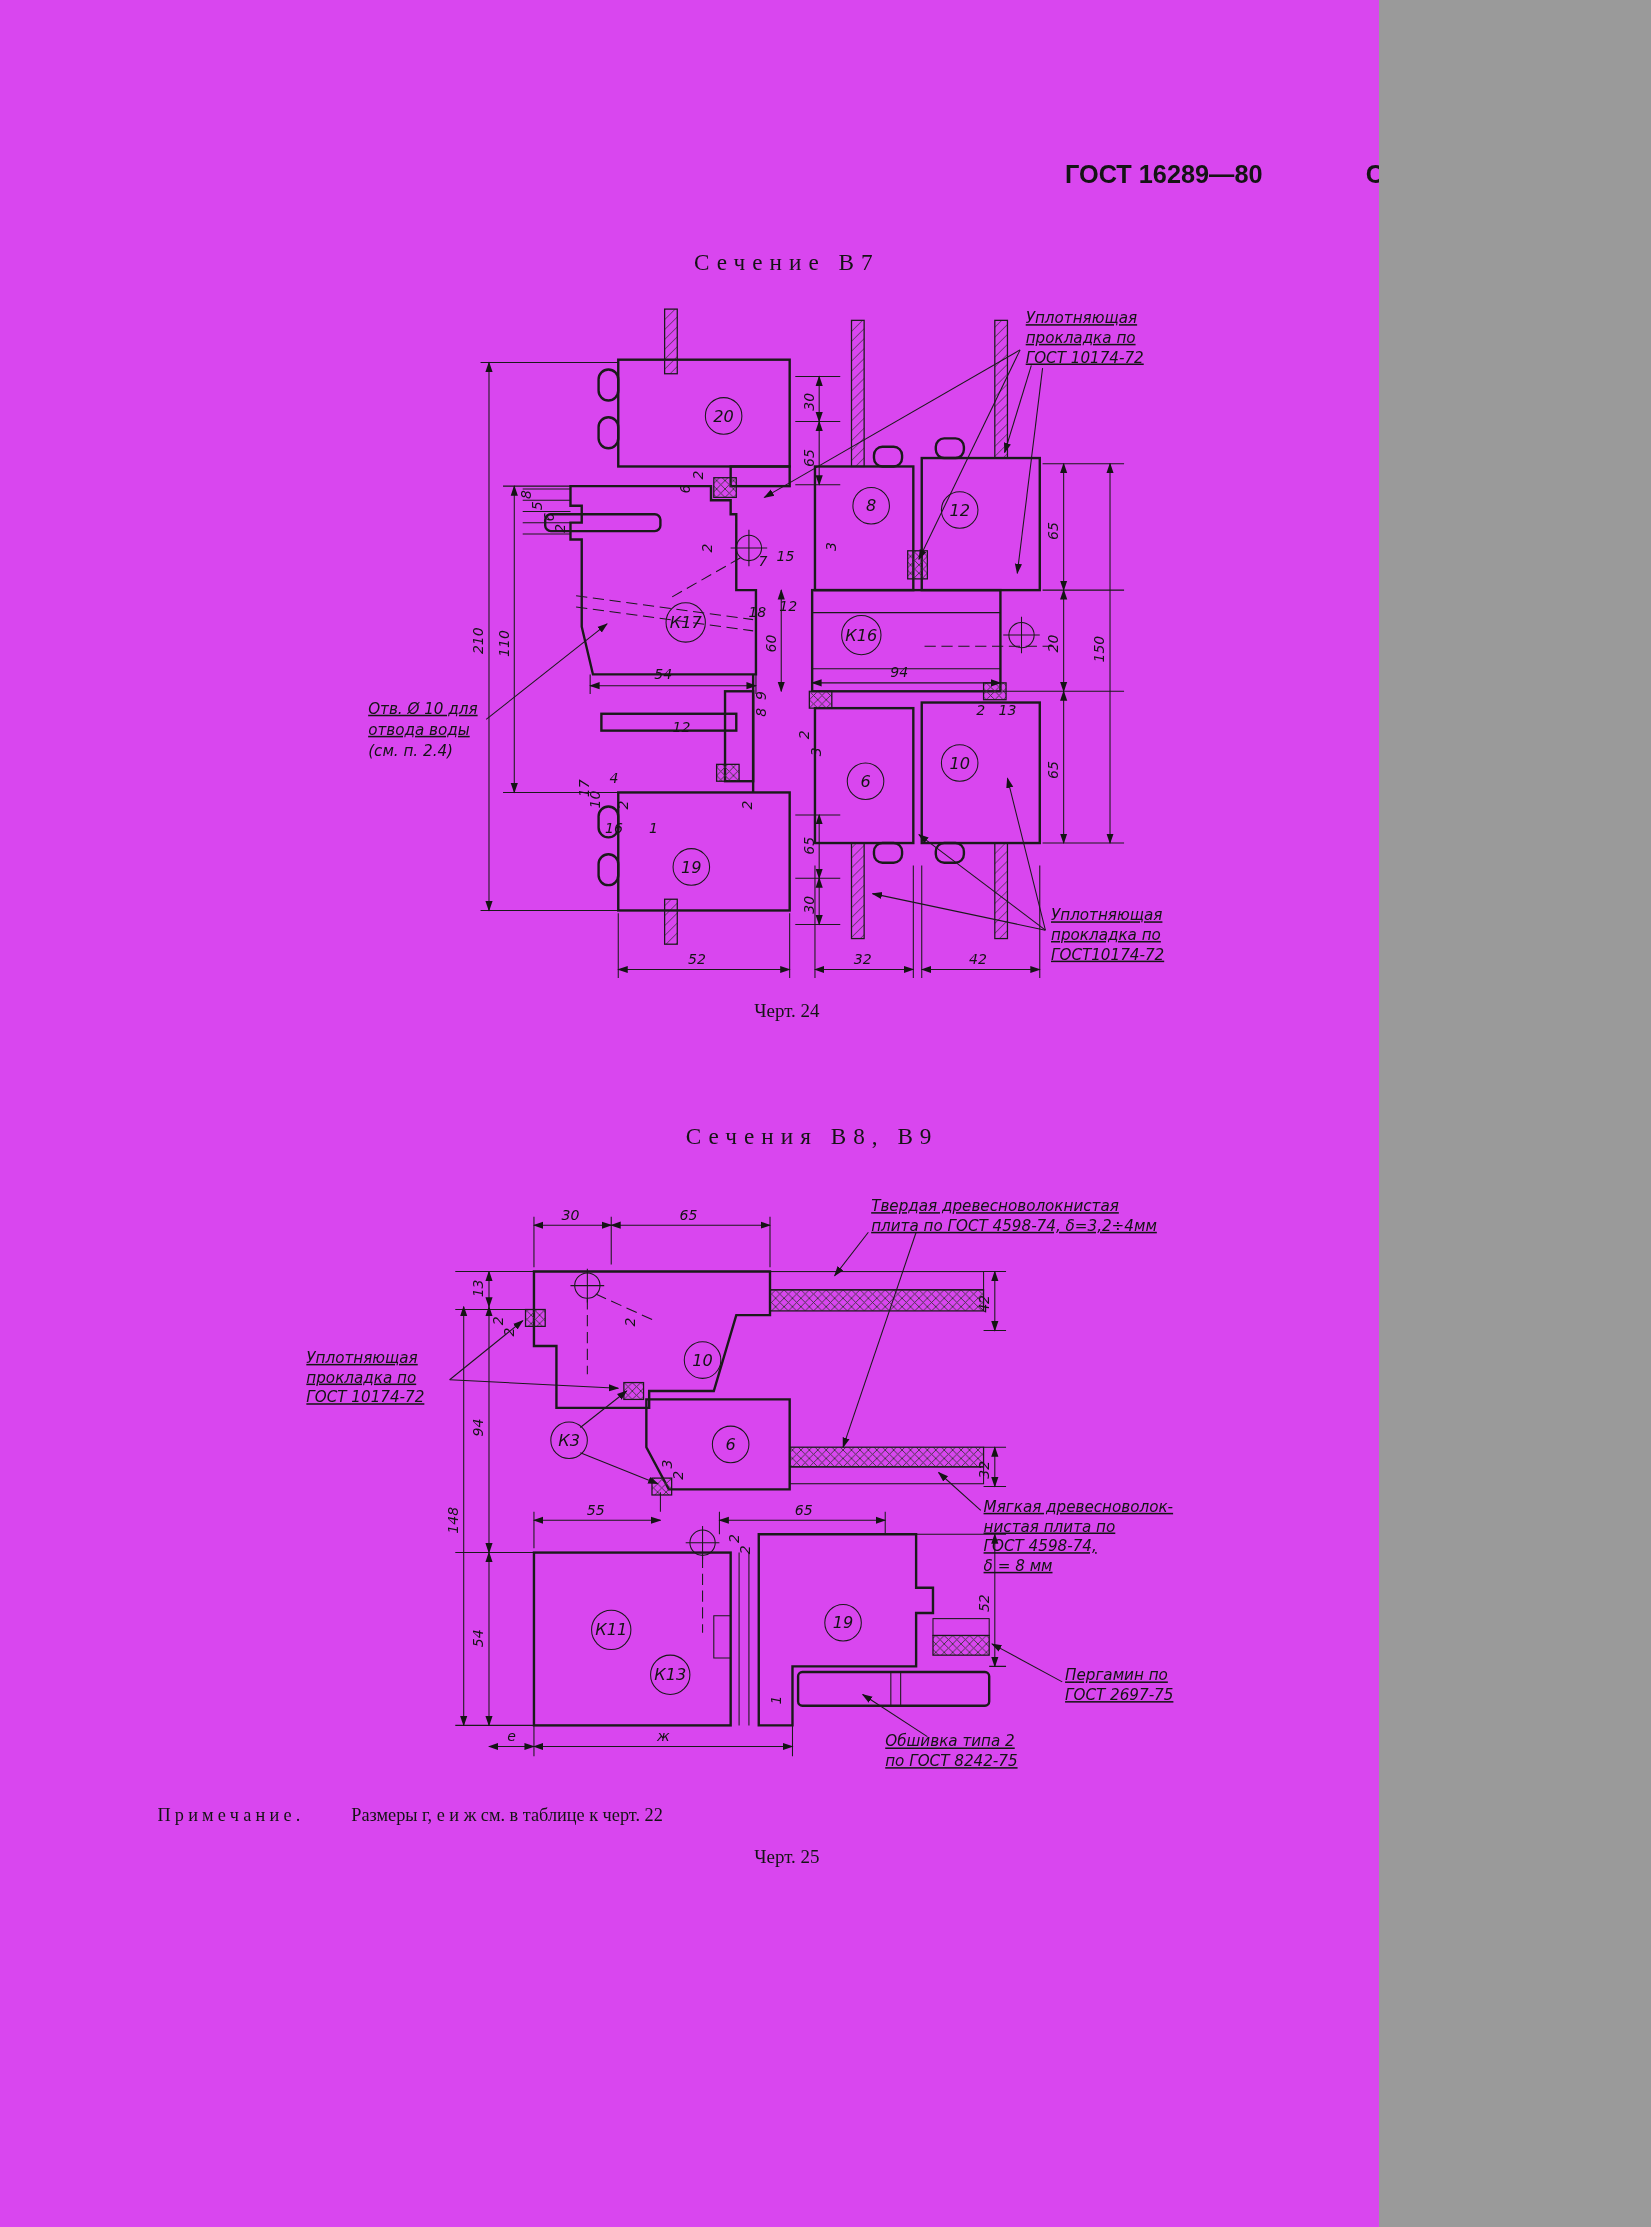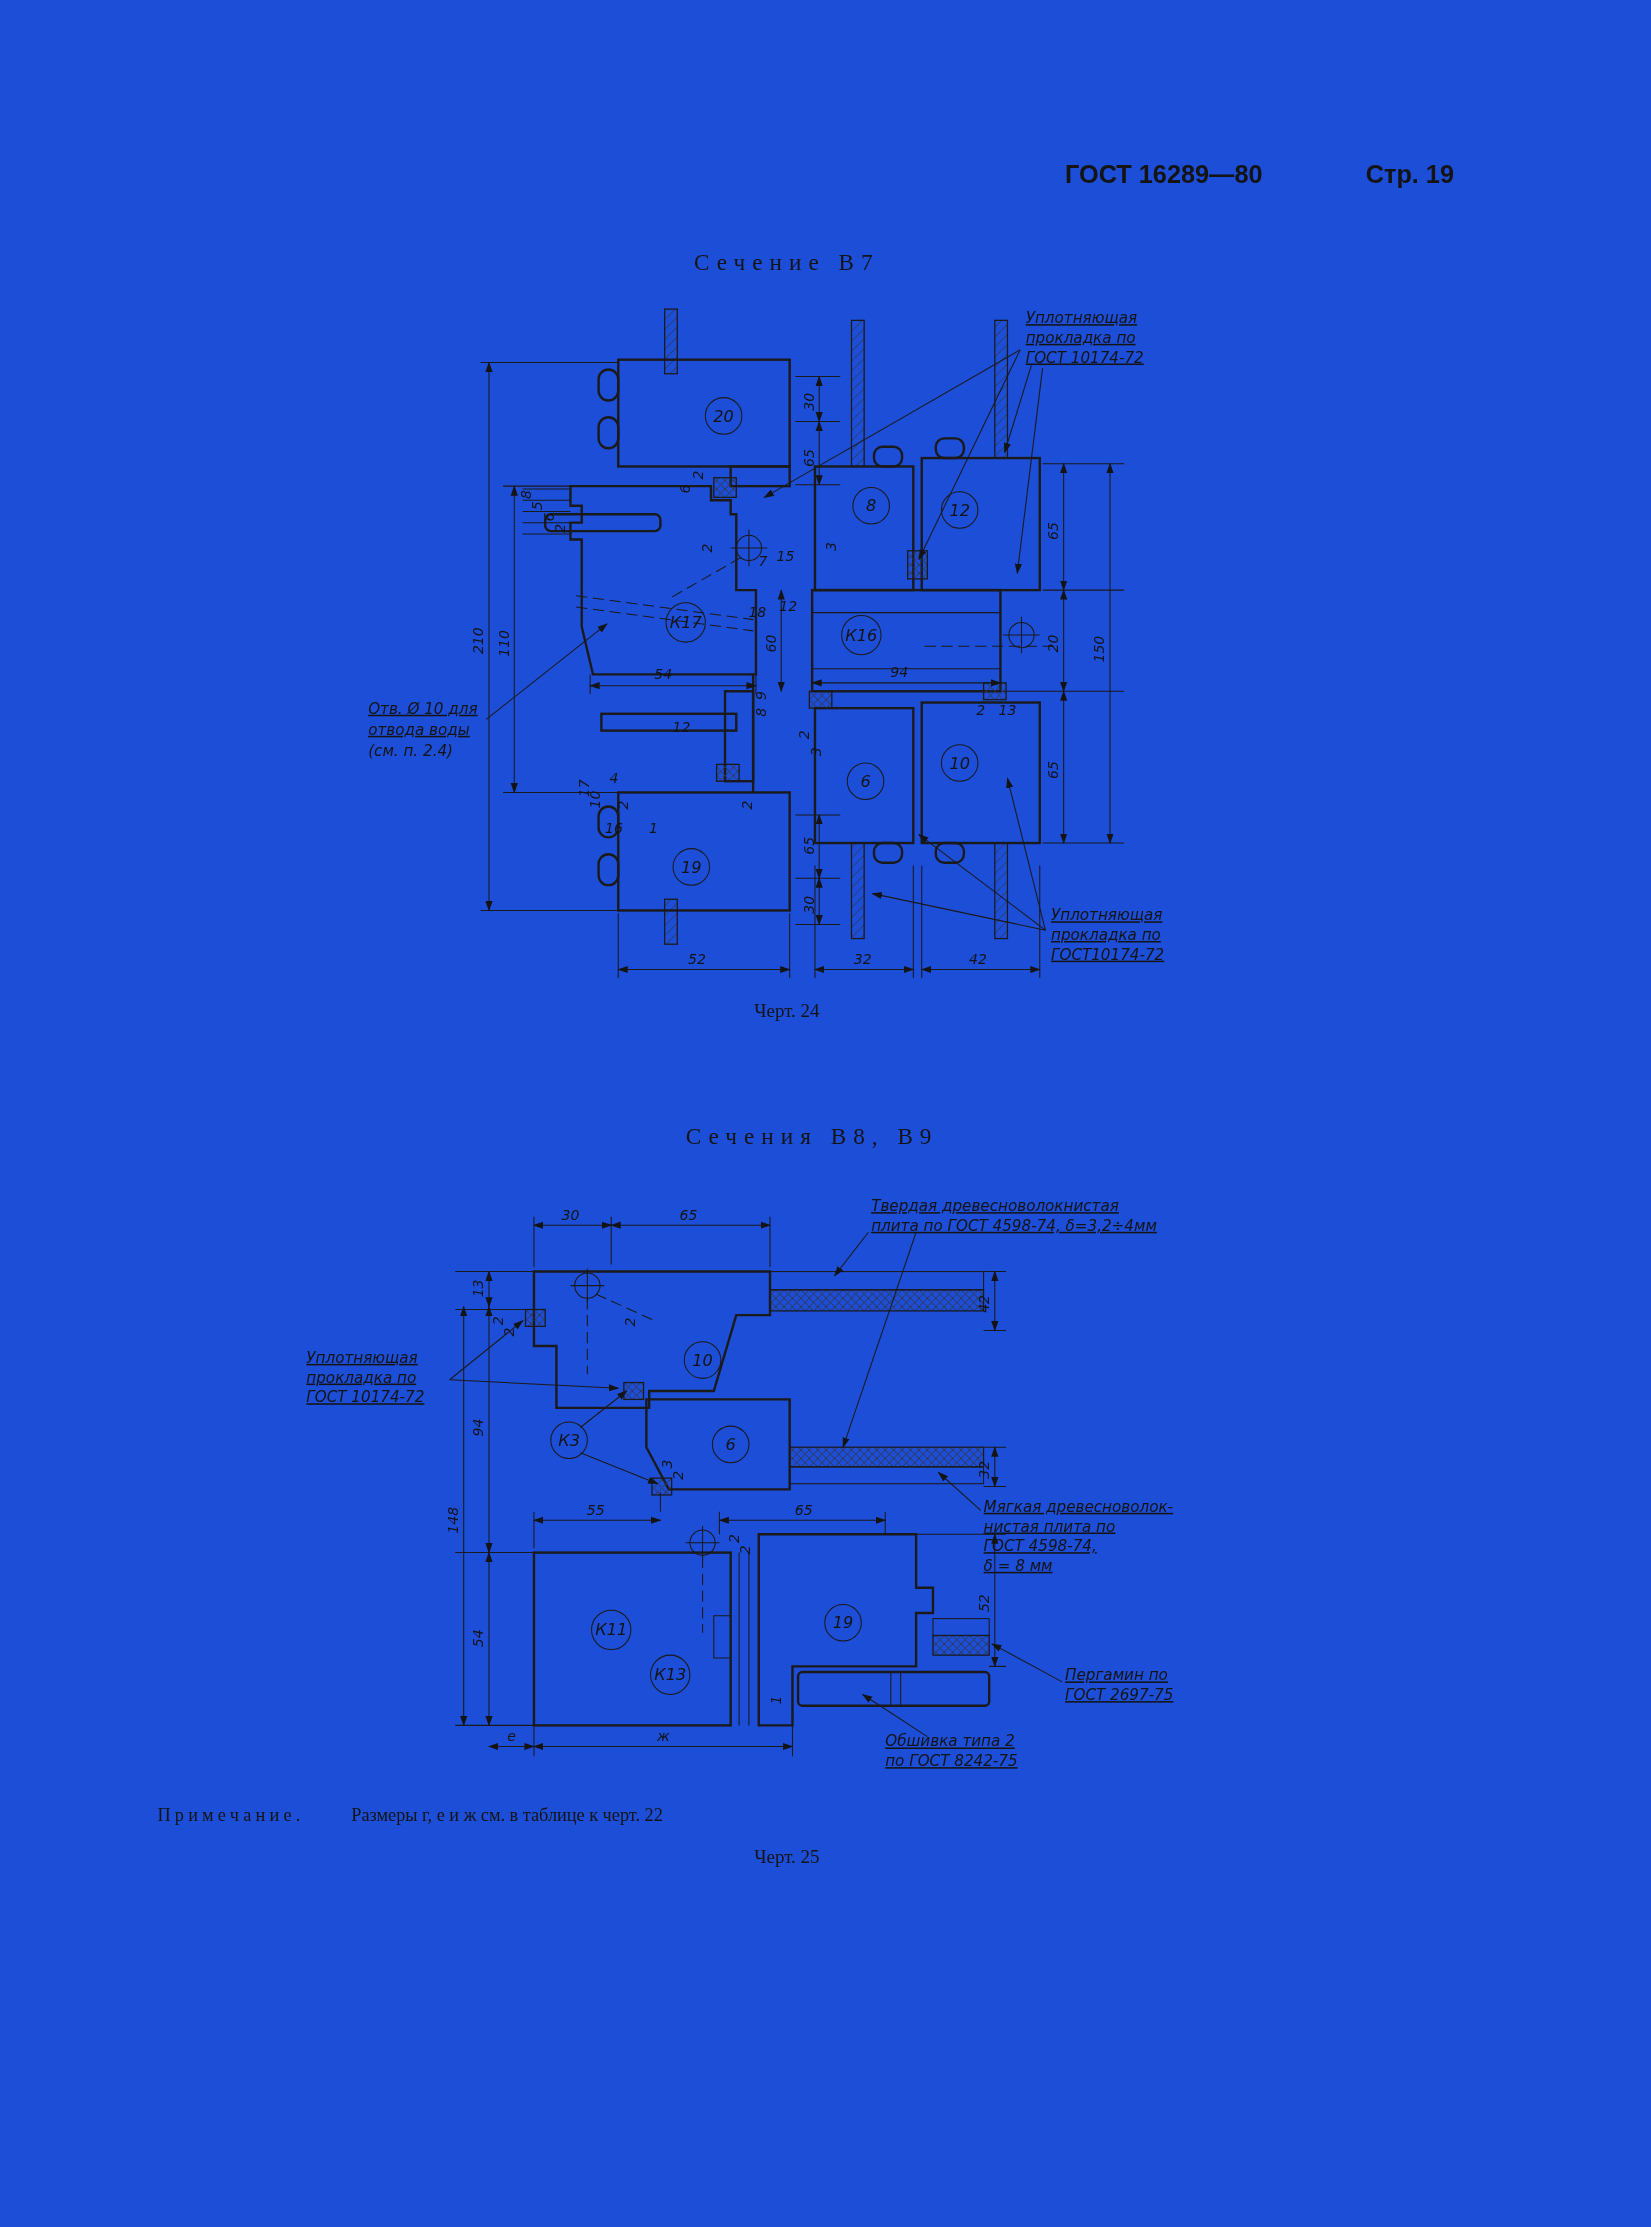--- a/index.html
+++ b/index.html
@@ -1,16 +1,16 @@
 <!DOCTYPE html>
 <html style="font-size:10.4px"><head>
 <meta charset="utf-8">
 <style>
   body{margin:0;background:#9a9a9a}
-  .page{width:1651px;height:2227px;background:#1d4ed8;position:relative;overflow:hidden;
+  .page{width:1379px;height:2227px;background:#d946ef;position:relative;overflow:hidden;
         font-family:"Liberation Sans",sans-serif}
   svg{position:absolute;left:0;top:0;display:block}
   .p{stroke:#1a1a1a;stroke-width:1.7;fill:none;stroke-linejoin:miter}
   .t{stroke:#1a1a1a;stroke-width:.75;fill:none}
   .d{stroke-dasharray:8 4}
   .hp{fill:url(#hatch);stroke:#1a1a1a;stroke-width:.9}
   .xp{fill:url(#xh);stroke:#1a1a1a;stroke-width:.9}
   text{fill:#141414}
   .dt{font:italic 10px "DejaVu Sans",sans-serif}
   .pt{font:italic 11.5px "DejaVu Sans",sans-serif}

